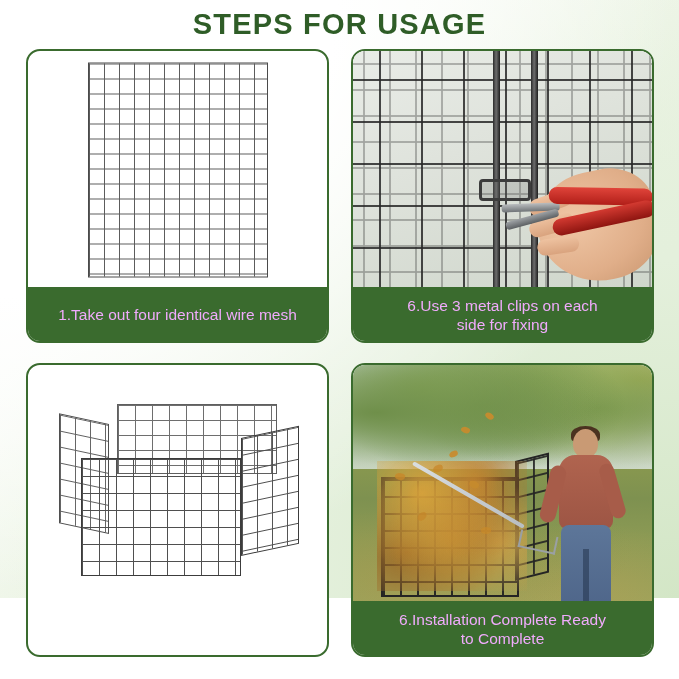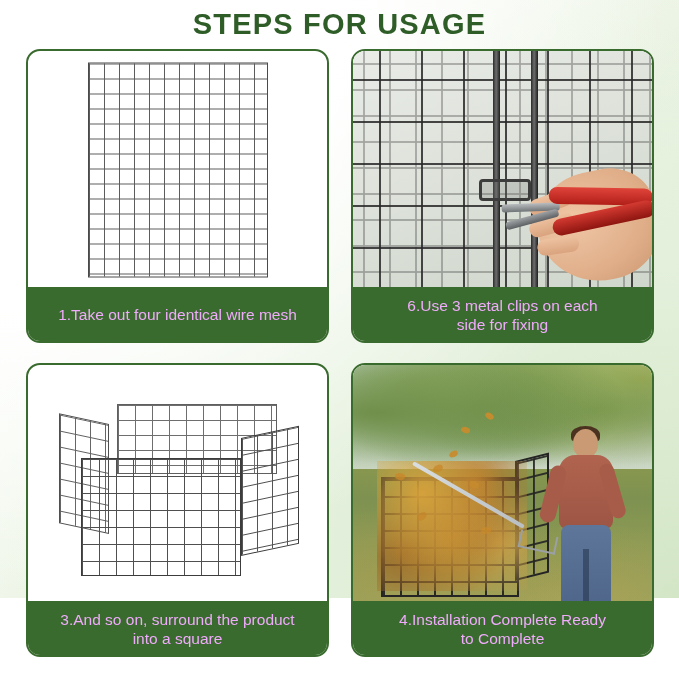--- a/index.html
+++ b/index.html
@@ -430,26 +430,20 @@
 
     <div class="card">
       <div class="media">
         <div class="box3d">
           <div class="face back"></div>
           <div class="face left"></div>
           <div class="face right"></div>
           <div class="face front"></div>
         </div>
       </div>
-      <div class="caption">
-        <div>
-          <span>3.And so on, surround the product</span>
-          <span>into a square</span>
-        </div>
-      </div>
     </div>
 
     <div class="card">
       <div class="media">
         <div class="scene">
           <div class="sky"></div>
           <div class="trees"></div>
           <div class="ground"></div>
 
           <div class="falling" style="left:108px; top:62px; transform:rotate(25deg);"></div>
@@ -476,20 +470,20 @@
             <div class="arm r"></div>
             <div class="legs"></div>
 
           </div>
           <div class="rake-handle"></div>
           <div class="rake-head"></div>
         </div>
       </div>
       <div class="caption">
         <div>
-          <span>4.Installation Complete Ready</span>
+          <span>6.Installation Complete Ready</span>
           <span>to Complete</span>
         </div>
       </div>
     </div>
 
   </div>
 </div>
 
 </body></html>

